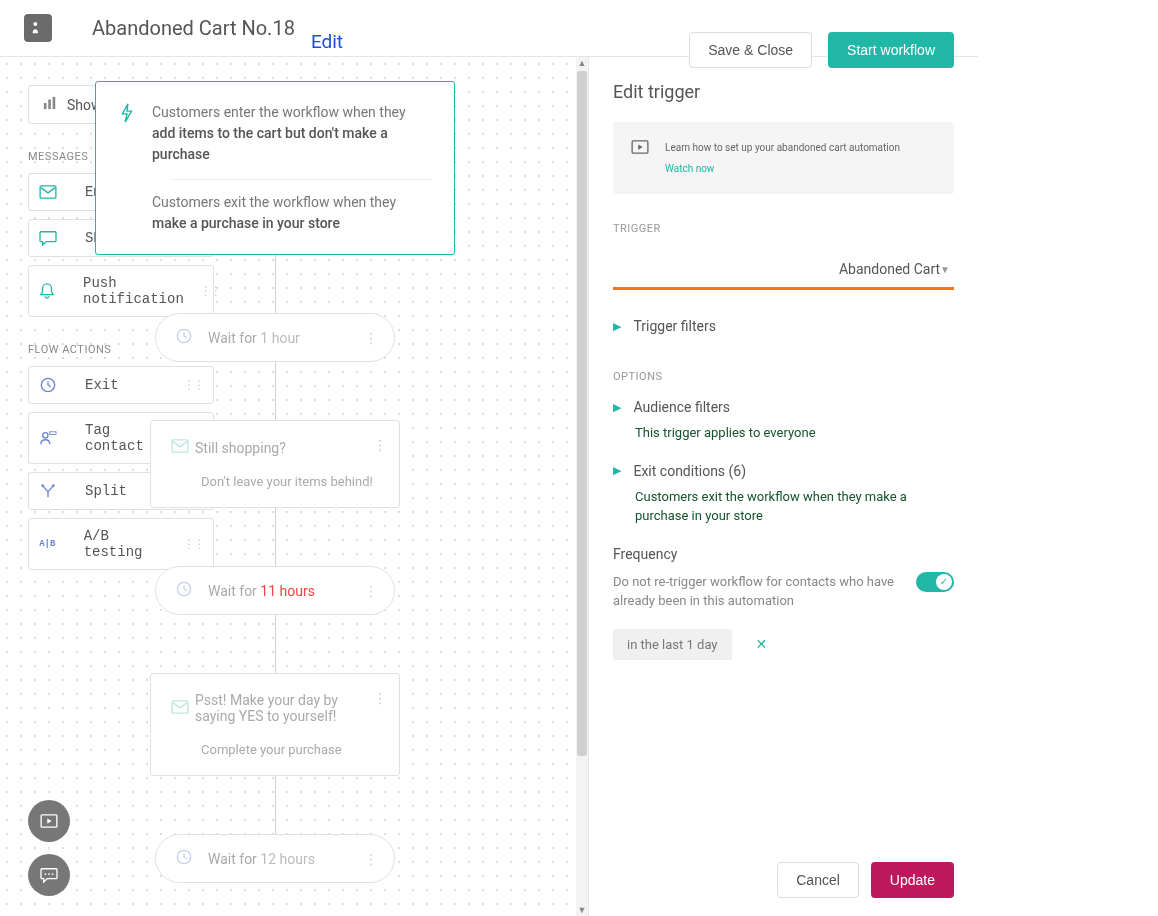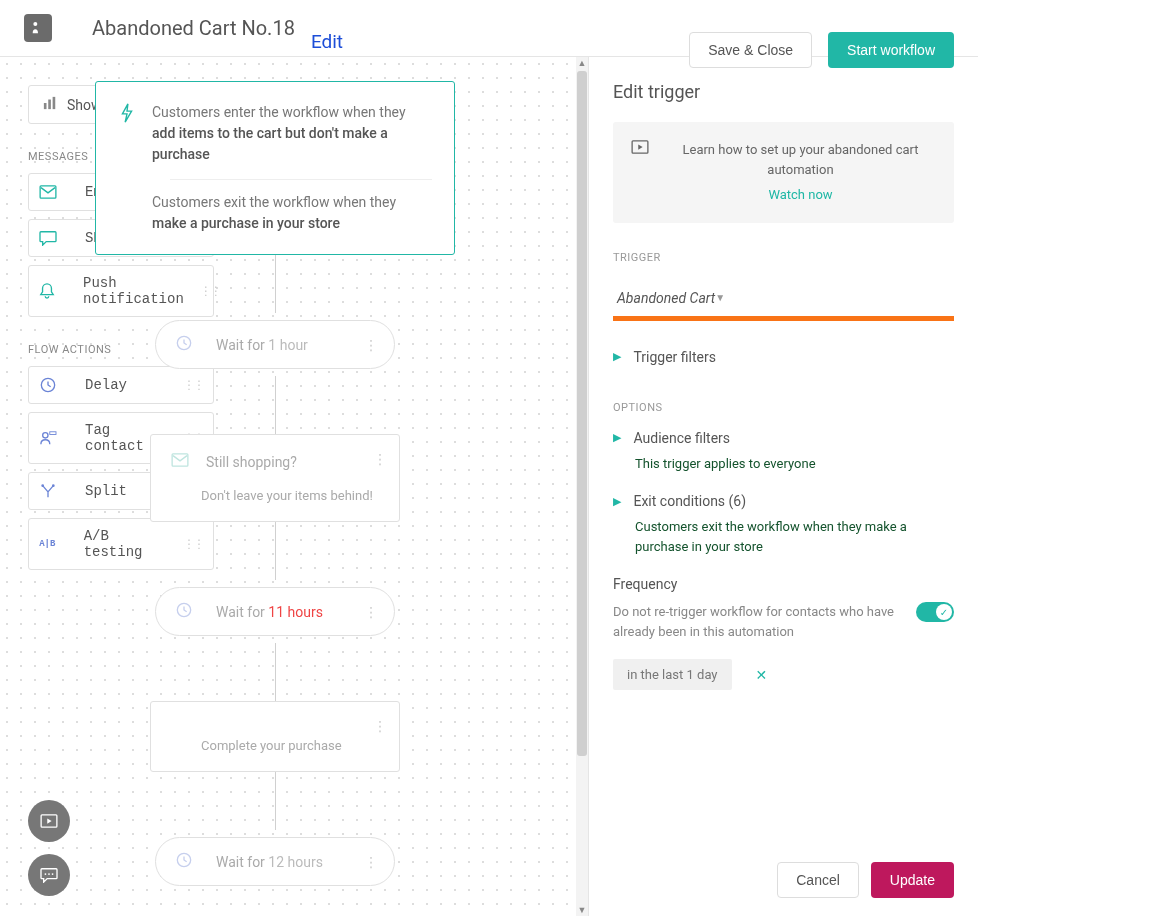--- a/index.html
+++ b/index.html
@@ -28,35 +28,35 @@
 .block-icon { width: 18px; height: 18px; display: flex; align-items: center; justify-content: center; }
 .drag-handle { color: #ccc; font-size: 12px; letter-spacing: -2px; }
 .canvas-flow { position: absolute; left: 50%; top: 24px; transform: translateX(-55%); width: 380px; }
 .node { position: relative; }
 .trigger-node { width: 360px; border: 1px solid #21b7a6; border-radius: 3px; background: #fff; padding: 20px 22px; margin: 0 auto; }
 .trigger-row { display: flex; gap: 16px; align-items: flex-start; }
 .trigger-text { color: #777; font-size: 14px; line-height: 1.5; }
 .trigger-text b { color: #555; font-weight: 500; }
 .trigger-hr { border: none; border-top: 1px solid #eee; margin: 14px 0 12px 52px; }
 .conn { width: 1px; height: 58px; background: #d0d0d0; margin: 0 auto; }
-.wait-node { display: flex; align-items: center; gap: 24px; border: 1px solid #e0e0e0; border-radius: 28px; background: #fff; padding: 14px 20px; width: 240px; margin: 7px auto; color: #aaa; position: relative; }
+.wait-node { display: flex; align-items: center; gap: 16px; border: 1px solid #e0e0e0; border-radius: 28px; background: #fff; padding: 14px 20px; width: 240px; margin: 0 auto; color: #aaa; position: relative; }
 .wait-node .more { position: absolute; right: 16px; color: #ccc; }
 .email-node { border: 1px solid #e0e0e0; border-radius: 3px; background: #fff; padding: 18px 20px; width: 250px; margin: 0 auto; color: #aaa; position: relative; }
-.email-node .row1 { display: flex; gap: 17px; align-items: center; }
+.email-node .row1 { display: flex; gap: 6px; align-items: center; }
 .email-node .row2 { padding-left: 30px; margin-top: 18px; font-size: 13px; }
 .email-node .more { position: absolute; right: 12px; top: 16px; color: #ccc; }
 .fab-col { position: absolute; left: 28px; bottom: 20px; display: flex; flex-direction: column; gap: 12px; }
 .fab { width: 42px; height: 42px; border-radius: 50%; background: #777; color: #fff; display: flex; align-items: center; justify-content: center; cursor: pointer; }
 .panel { width: 390px; border-left: 1px solid #e5e5e5; display: flex; flex-direction: column; padding: 24px 24px 18px 24px; }
 .panel-title { font-size: 18px; color: #555; font-weight: 400; margin-bottom: 20px; }
 .info-box { background: #f5f5f5; border-radius: 3px; padding: 18px; display: flex; gap: 16px; margin-bottom: 28px; }
-.info-box .text { font-size: 13px; color: #666; line-height: 1.5; text-align: center; }
+.info-box .text { font-size: 10px; color: #666; line-height: 1.5; }
 .watch-link { color: #1eb7a5; display: inline-block; margin-top: 6px; cursor: pointer; }
 .panel-label { font-size: 11px; letter-spacing: 0.5px; color: #999; margin-bottom: 16px; }
-.select { border-bottom: 5px solid #f97316; padding: 10px 4px; display: flex; justify-content: flex-start; align-items: center; margin-bottom: 28px; cursor: pointer; color: #555; font-style: italic; }
+.select { border-bottom: 3px solid #f97316; padding: 10px 4px; display: flex; justify-content: flex-end; align-items: center; margin-bottom: 28px; cursor: pointer; color: #555; }
 .expand-row { display: flex; align-items: center; gap: 12px; color: #555; margin-bottom: 8px; cursor: pointer; }
 .expand-caret { color: #21b7a6; font-size: 11px; }
 .expand-sub { color: #14532d; font-size: 13px; padding-left: 22px; margin-bottom: 20px; line-height: 1.5; }
 .freq-row { display: flex; gap: 16px; align-items: flex-start; margin-bottom: 18px; }
 .freq-text { flex: 1; font-size: 13px; color: #888; line-height: 1.5; }
 .toggle { width: 38px; height: 20px; border-radius: 10px; background: #21b7a6; position: relative; flex-shrink: 0; }
 .toggle-knob { position: absolute; right: 2px; top: 2px; width: 16px; height: 16px; border-radius: 50%; background: #fff; display:flex;align-items:center;justify-content:center;color:#21b7a6;font-size:10px; }
 .chip-row { display: flex; align-items: center; gap: 24px; }
 .chip { background: #f0f0f0; padding: 8px 14px; border-radius: 2px; color: #777; font-size: 13px; }
 .panel-footer { margin-top: auto; display: flex; justify-content: flex-end; gap: 12px; padding-top: 20px; }
@@ -138,21 +138,21 @@
         <div class="section-label">FLOW ACTIONS</div>
 
         <div class="block">
           <div class="block-left">
             <span class="block-icon">
               <svg width="16" height="16" viewBox="0 0 18 18">
                   <circle cx="9" cy="9" r="7.5" fill="none" stroke="#6b84d6" stroke-width="1.5"></circle>
                   <path d="M9 5 v4 l3 2" fill="none" stroke="#6b84d6" stroke-width="1.5"></path>
                 </svg>
             </span>
-            <span>Delay</span>
+            <span>Exit</span>
           </div>
           <span class="drag-handle">⋮⋮</span>
         </div>
 
         <div class="block">
           <div class="block-left">
             <span class="block-icon">
               <svg width="18" height="16" viewBox="0 0 20 18">
                   <circle cx="7" cy="6" r="3" fill="none" stroke="#6b84d6" stroke-width="1.5"></circle>
                   <path d="M2 16 q0-5 5-5 q5 0 5 5" fill="none" stroke="#6b84d6" stroke-width="1.5"></path>
@@ -243,20 +243,29 @@
                 <path d="M9 5 v4 l3 2" fill="none" stroke="#c6cfed" stroke-width="1.5"></path>
               </svg>
           </span>
           <span><span>Wait for </span><span style="color:#ef4444">11 hours</span></span>
           <span class="more">⋮</span>
         </div>
 
         <div class="conn"></div>
 
         <div class="email-node node">
+          <div class="row1">
+            <span>
+              <svg width="18" height="14" viewBox="0 0 20 16">
+                  <rect x="1" y="1" width="18" height="14" rx="1" fill="none" stroke="#bfe5df" stroke-width="1.5"></rect>
+                  <path d="M2 3 L10 9 L18 3" fill="none" stroke="#bfe5df" stroke-width="1.5"></path>
+                </svg>
+            </span>
+            <span>Psst! Make your day by saying YES to yourself!</span>
+          </div>
           <div class="row2">Complete your purchase</div>
           <span class="more">⋮</span>
         </div>
 
         <div class="conn"></div>
 
         <div class="wait-node node">
           <span>
             <svg width="16" height="16" viewBox="0 0 18 18">
                 <circle cx="9" cy="9" r="7.5" fill="none" stroke="#c6cfed" stroke-width="1.5"></circle>

